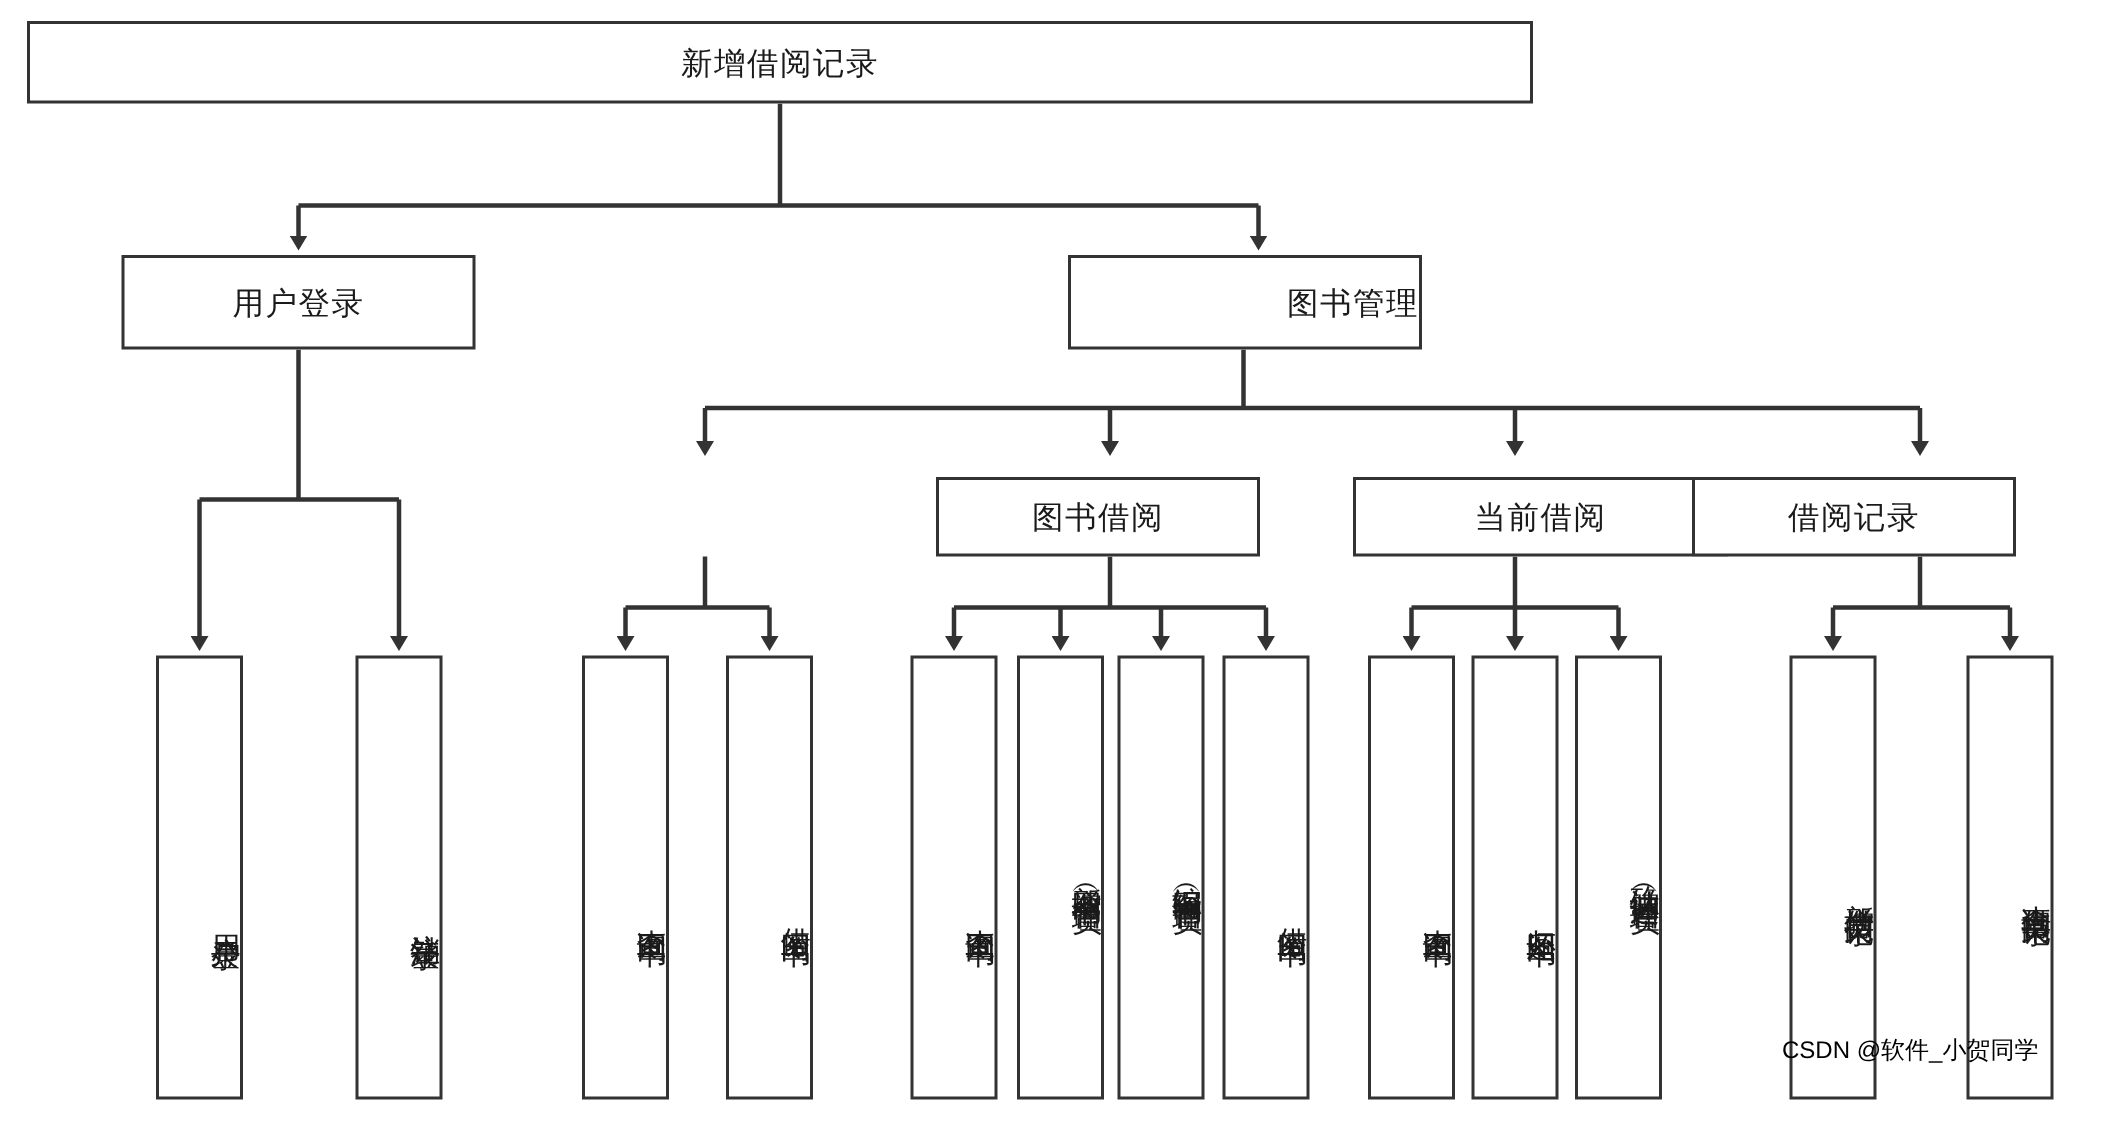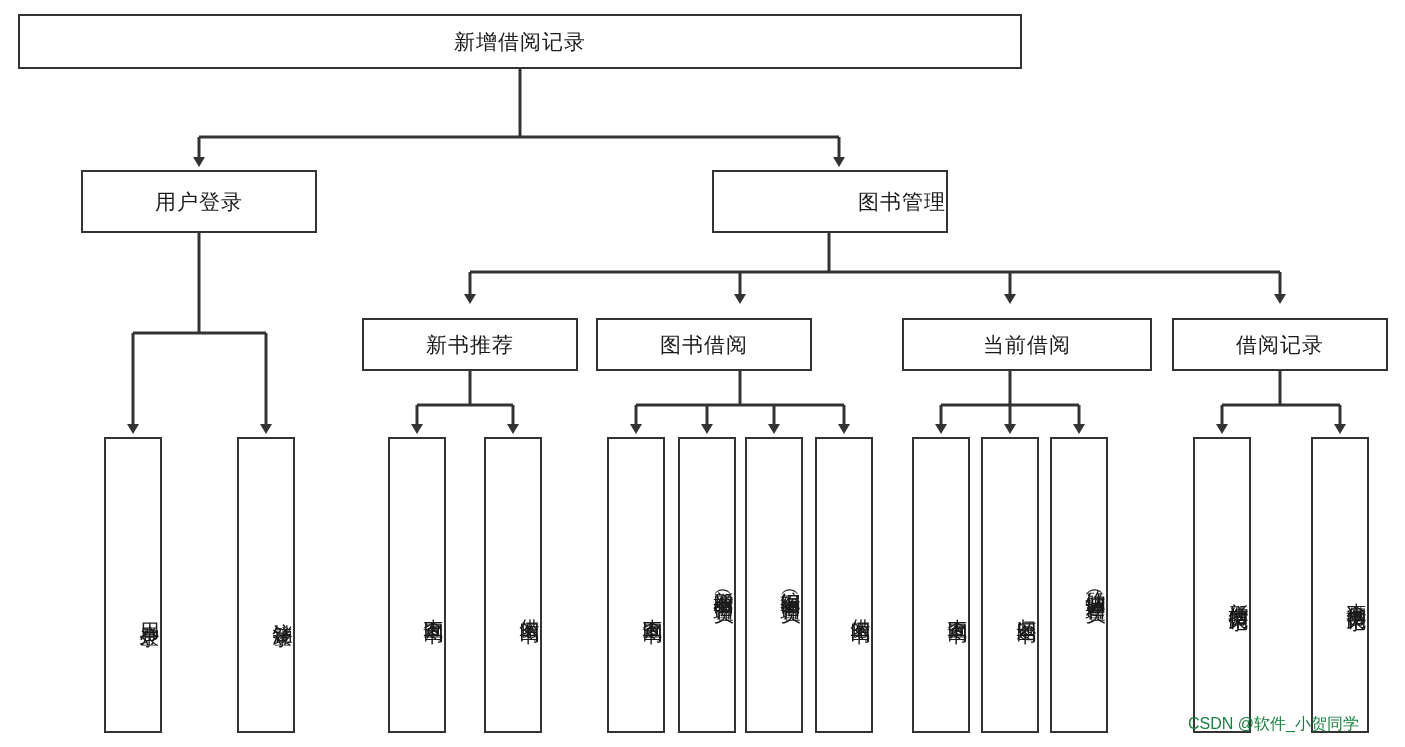--- a/index.html
+++ b/index.html
@@ -52,24 +52,24 @@
   .node.vert.topalign {
     align-items: flex-start;
   }
   .node-label {
     display: block;
     white-space: nowrap;
   }
   .watermark {
     position: absolute;
     font-size: 16px;
-    color: #15803d;
+    color: #000000;
     white-space: nowrap;
     left: 1188px;
-    top: 714px;
+    top: 690px;
   }
 </style>
 </head>
 <body>
 
 <div id="canvas">
 
   <svg id="wires" viewBox="0 0 1405 747" xmlns="http://www.w3.org/2000/svg">
     <defs>
       <marker id="arrow" markerWidth="10" markerHeight="12" refX="1" refY="6" orient="auto" markerUnits="userSpaceOnUse">
@@ -125,30 +125,27 @@
     <span class="node-label">新增借阅记录</span>
   </div>
 
   <div class="node horiz" style="left:81px; top:170px; width:236px; height:63px;">
     <span class="node-label">用户登录</span>
   </div>
   <div class="node horiz" style="left:712px; top:170px; width:236px; height:63px;justify-content:flex-end;">
     <span class="node-label">图书管理</span>
   </div>
 
-  <div class="node horiz" style="left:362px; top:318px; width:216px; height:53px;">
-    <span class="node-label">新书推荐</span>
-  </div>
-  <div class="node horiz" style="left:596px; top:318px; width:216px; height:53px;">
+  <div class="node horiz" style="left:624px; top:318px; width:216px; height:53px;">
     <span class="node-label">图书借阅</span>
   </div>
   <div class="node horiz" style="left:902px; top:318px; width:250px; height:53px;">
     <span class="node-label">当前借阅</span>
   </div>
-  <div class="node horiz" style="left:1172px; top:318px; width:216px; height:53px;">
+  <div class="node horiz" style="left:1128px; top:318px; width:216px; height:53px;">
     <span class="node-label">借阅记录</span>
   </div>
 
   <div class="node vert" style="left:104px; top:437px; width:58px; height:296px; padding-top:58px;">
     <span class="node-label">用户登录</span>
   </div>
   <div class="node vert" style="left:237px; top:437px; width:58px; height:296px; padding-top:58px;">
     <span class="node-label">注销登录</span>
   </div>
 

